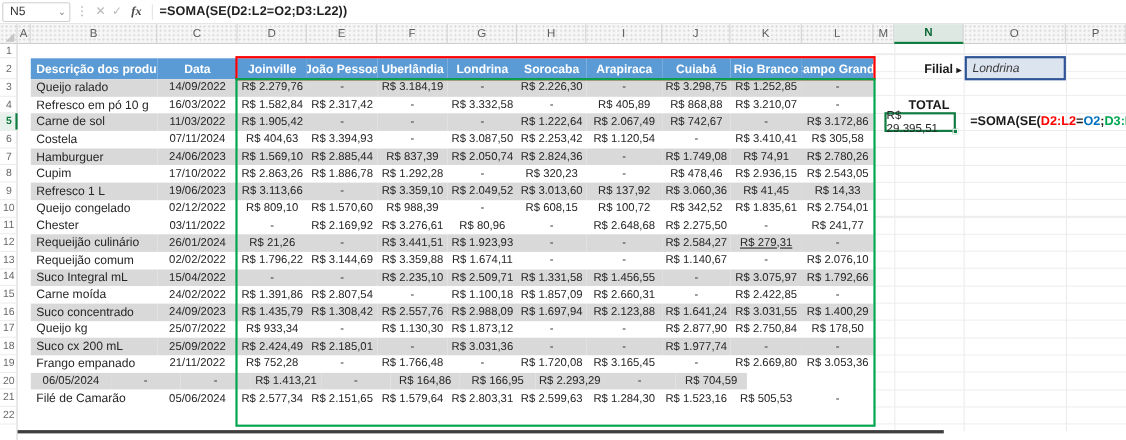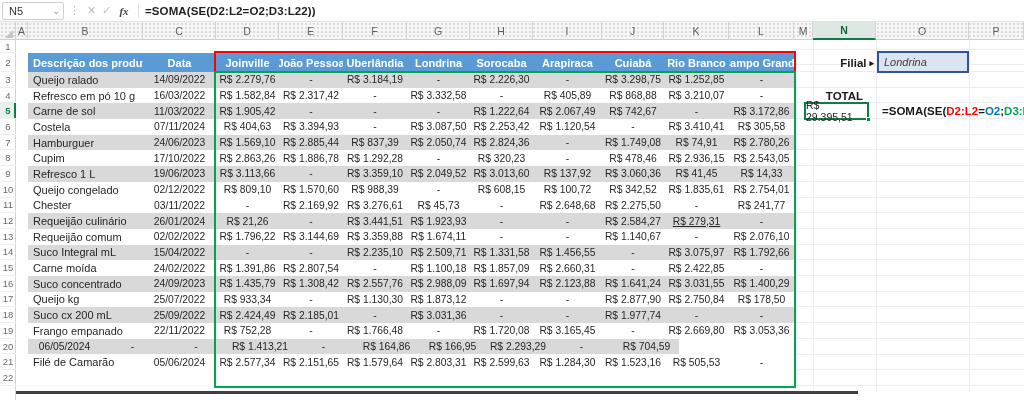--- a/index.html
+++ b/index.html
@@ -274,21 +274,21 @@
           <div class="cell" style="width: 62px;">R$ 342,52</div>
           <div class="cell" style="width: 65px;">R$ 1.835,61</div>
           <div class="cell" style="width: 65px;">R$ 2.754,01</div>
         </div>
         <div class="trow">
           <div class="cell prod" style="width: 115px;">Chester</div>
           <div class="cell" style="width: 73px;">03/11/2022</div>
           <div class="cell" style="width: 63px;">-</div>
           <div class="cell" style="width: 64px;">R$ 2.169,92</div>
           <div class="cell" style="width: 64px;">R$ 3.276,61</div>
-          <div class="cell" style="width: 63px;">R$ 45,73</div>
+          <div class="cell" style="width: 63px;">R$ 80,96</div>
           <div class="cell" style="width: 63px;">-</div>
           <div class="cell" style="width: 69px;">R$ 2.648,68</div>
           <div class="cell" style="width: 62px;">R$ 2.275,50</div>
           <div class="cell" style="width: 65px;">-</div>
           <div class="cell" style="width: 65px;">R$ 241,77</div>
         </div>
         <div class="trow stripe">
           <div class="cell prod" style="width: 115px;">Requeijão culinário</div>
           <div class="cell" style="width: 73px;">26/01/2024</div>
           <div class="cell" style="width: 63px;">R$ 21,26</div>
@@ -374,21 +374,21 @@
           <div class="cell" style="width: 64px;">-</div>
           <div class="cell" style="width: 63px;">R$ 3.031,36</div>
           <div class="cell" style="width: 63px;">-</div>
           <div class="cell" style="width: 69px;">-</div>
           <div class="cell" style="width: 62px;">R$ 1.977,74</div>
           <div class="cell" style="width: 65px;">-</div>
           <div class="cell" style="width: 65px;">-</div>
         </div>
         <div class="trow">
           <div class="cell prod" style="width: 115px;">Frango empanado</div>
-          <div class="cell" style="width: 73px;">22/11/2022</div>
+          <div class="cell" style="width: 73px;">21/11/2022</div>
           <div class="cell" style="width: 63px;">R$ 752,28</div>
           <div class="cell" style="width: 64px;">-</div>
           <div class="cell" style="width: 64px;">R$ 1.766,48</div>
           <div class="cell" style="width: 63px;">-</div>
           <div class="cell" style="width: 63px;">R$ 1.720,08</div>
           <div class="cell" style="width: 69px;">R$ 3.165,45</div>
           <div class="cell" style="width: 62px;">-</div>
           <div class="cell" style="width: 65px;">R$ 2.669,80</div>
           <div class="cell" style="width: 65px;">R$ 3.053,36</div>
         </div>

